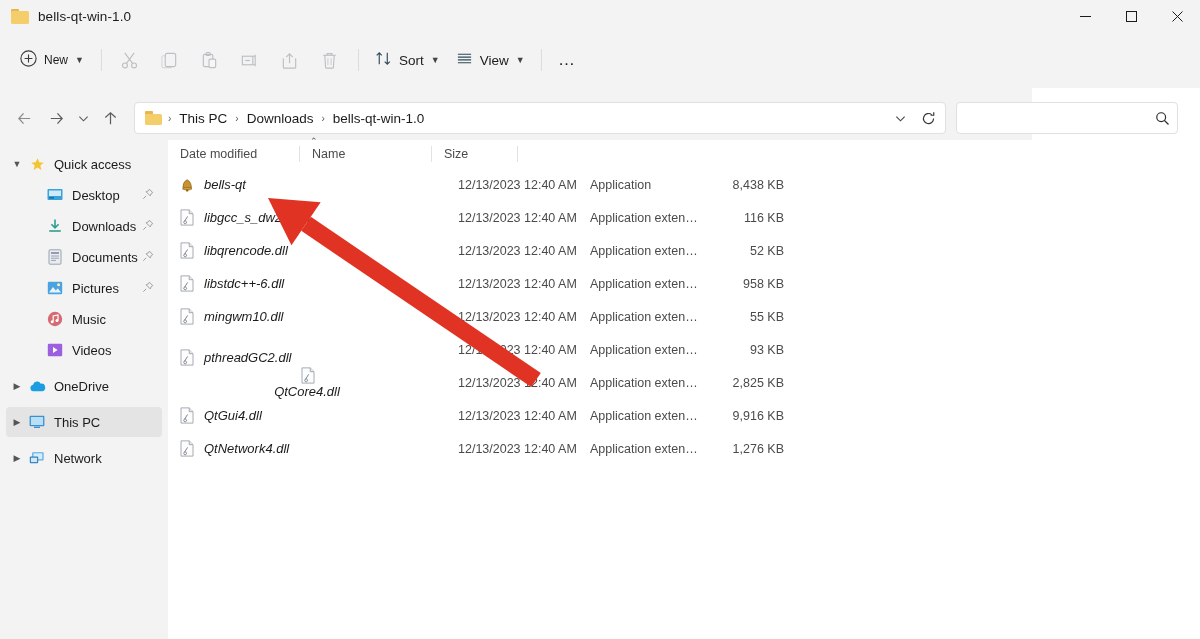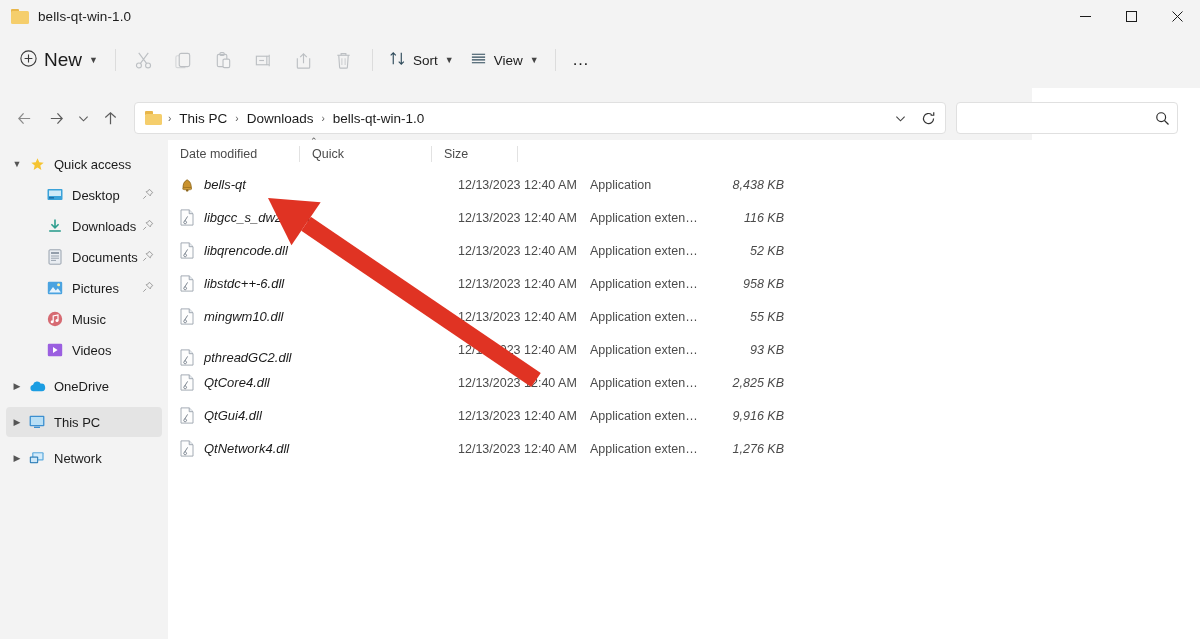--- a/index.html
+++ b/index.html
@@ -52,21 +52,21 @@
     position: absolute; left: 0; top: 32px;
     width: 1200px; height: 56px;
     background: #f3f3f3;
     display: flex; align-items: center;
   }
   .tb-new {
     display: flex; align-items: center; gap: 7px;
     height: 32px; padding: 0 9px 0 7px; margin-left: 13px;
     border-radius: 4px; cursor: default;
   }
-  .tb-new .lbl { font-size: 19px; color: #1b1b1b; }
+  .tb-new .lbl { font-size: 12px; color: #1b1b1b; }
   .tb-sep {
     width: 1px; height: 22px; background: #dcdcdc; margin: 0 8px;
   }
   .tb-icon {
     width: 40px; height: 34px;
     display: flex; align-items: center; justify-content: center;
     border-radius: 4px; cursor: default;
   }
   .tb-icon.disabled { opacity: .32; }
   .tb-btn {
@@ -213,21 +213,21 @@
     display: flex; align-items: center; flex: 0 0 auto; font-style: italic;
   }
   .file-ico {
     width: 16px; height: 18px; margin-left: 11px; margin-right: 9px;
     flex: 0 0 auto; display: flex; align-items: center; justify-content: center;
   }
   .fname { font-size: 13px; color: #1b1b1b; white-space: nowrap; }
   .cell { font-size: 12.5px; color: #4b4b4b; flex: 0 0 auto; white-space: nowrap; }
   .cell.date { padding-left: 12px; }
   .cell.type  { padding-left: 12px; overflow: hidden; text-overflow: ellipsis; }
-  .cell.size  { text-align: right; padding-right: 12px; font-style: italic; }
+  .cell.size  { text-align: right; padding-right: 12px; }
 
   
   .overlay {
     position: absolute; left: 0; top: 0;
     width: 1200px; height: 639px;
     pointer-events: none;
   }
 </style>
 </head>
 <body>
@@ -552,21 +552,21 @@
     <div class="listarea">
 
       <div class="colheaders">
         <div class="sortmark">⌃</div>
 
         <div class="colh" style="width:132px;">
           <span class="ctext">Date modified</span>
           <span class="divider"></span>
         </div>
         <div class="colh" style="width:132px;">
-          <span class="ctext">Quick</span>
+          <span class="ctext">Name</span>
           <span class="divider"></span>
         </div>
         <div class="colh" style="width:86px;">
           <span class="ctext">Size</span>
           <span class="divider"></span>
         </div>
       </div>
 
       <div class="rows">
 
@@ -660,21 +660,21 @@
                 </svg>
             </span>
             <span class="fname">pthreadGC2.dll</span>
           </div>
           <div class="cell date" style="width:132px;">12/13/2023 12:40 AM</div>
           <div class="cell type" style="width:132px;">Application exten…</div>
           <div class="cell size" style="width:86px;">93 KB</div>
         </div>
 
         <div class="row">
-          <div class="cell-name" style="width:278px;">
+          <div class="cell-name" style="width:278px;flex-direction:column;">
             <span class="file-ico">
               <svg width="14" height="17" viewBox="0 0 14 17">
                   <path d="M1 0.9 H9.2 L13 4.7 V16.1 H1 Z" fill="#fdfdfd" stroke="#9aa3ad" stroke-width="0.9"></path>
                   <path d="M9.2 0.9 V4.7 H13" fill="#e7ebef" stroke="#9aa3ad" stroke-width="0.9"></path>
                   <path d="M4.6 12.2 L7.6 7.4 M6.2 12.4 a1.4 1.4 0 1 1 -0.1 -0.1" fill="none" stroke="#6e7884" stroke-width="0.9"></path>
                 </svg>
             </span>
             <span class="fname">QtCore4.dll</span>
           </div>
           <div class="cell date" style="width:132px;">12/13/2023 12:40 AM</div>

